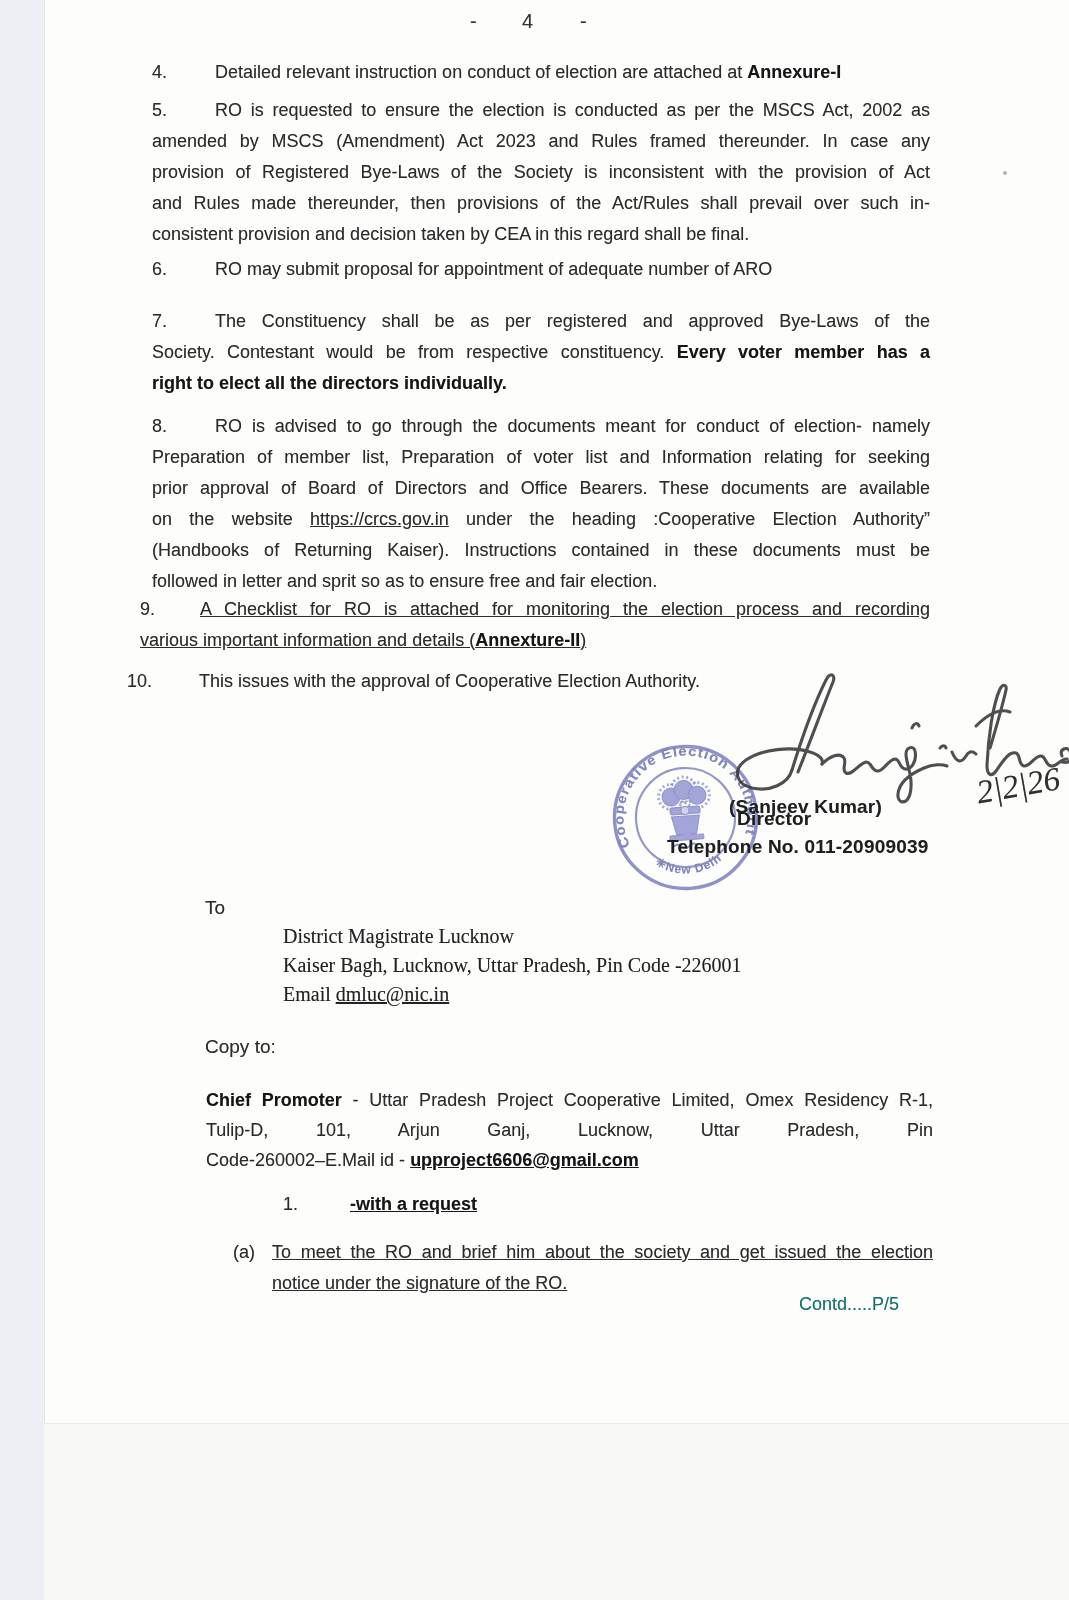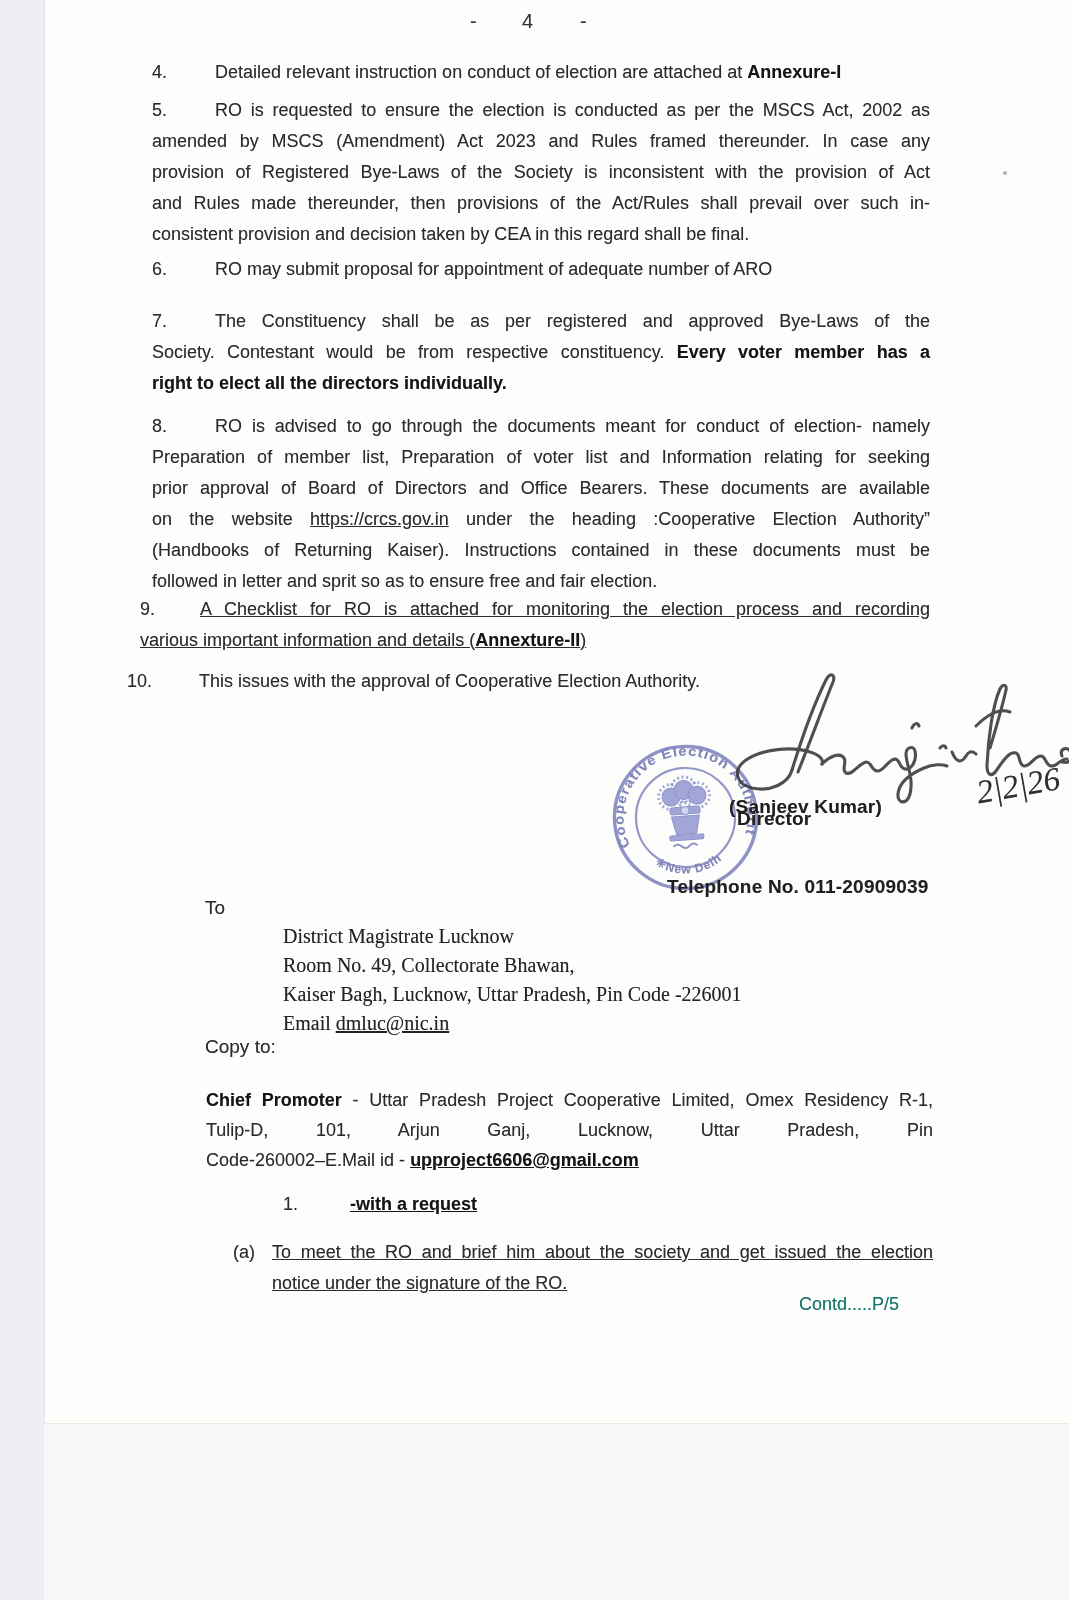--- a/index.html
+++ b/index.html
@@ -118,26 +118,25 @@
         <path d="M 276 74 C 288 62 300 56 310 60"></path>
         <path d="M 290 96 C 296 76 302 56 306 38 C 307 33 303 31 300 37 C 293 52 288 86 287 114 C 287 122 291 126 296 119 C 303 109 309 99 316 101 C 321 103 318 113 324 114 C 330 115 334 104 341 104 C 346 104 345 113 351 114 C 357 115 361 106 367 107"></path>
         <path d="M 362 110 C 370 112 374 106 370 99 C 367 94 359 97 362 104"></path>
       </g>
       <text x="276" y="144" font-size="33" font-style="italic" font-family="Liberation Serif, serif" fill="#303030" transform="rotate(-10 320 132)">2|2|26</text>
     </svg>
   </div>
 
   <div class="abs sig-text" style="left:729px;top:780px;margin-top:16px;">(Sanjeev Kumar)</div>
   <div class="abs sig-text" style="left:737px;top:808px;">Director</div>
-  <div class="abs sig-text" style="left:667px;top:876px;">Telephone No. 011-20909039</div>
+  <div class="abs sig-text" style="left:667px;top:836px;">Telephone No. 011-20909039</div>
 
   <div class="abs label" style="left:205px;top:897px;">To</div>
   <div class="abs serif" style="left:283px;top:922px;width:640px;">
       <div class="line"><span>District Magistrate Lucknow</span></div>
-      <div class="line"><span>Room No. 49, Collectorate Bhawan,</span></div>
       <div class="line"><span>Kaiser Bagh, Lucknow, Uttar Pradesh, Pin Code -226001</span></div>
       <div class="line"><span>Email </span><span class="u">dmluc@nic.in</span></div>
     </div>
   <div class="abs label" style="left:205px;top:1036px;">Copy to:</div>
 
   <div class="abs para" style="left:206px;top:1085px;width:727px;line-height:30px;">
       <div class="line j"><span class="b">Chief Promoter</span><span> -  Uttar Pradesh Project Cooperative Limited, Omex Residency R-1,</span></div>
       <div class="line j"><span>Tulip-D, 101, Arjun Ganj, Lucknow, Uttar Pradesh, Pin</span></div>
       <div class="line"><span>Code-260002–E.Mail id - </span><span class="b u">upproject6606@gmail.com</span></div>
     </div>

